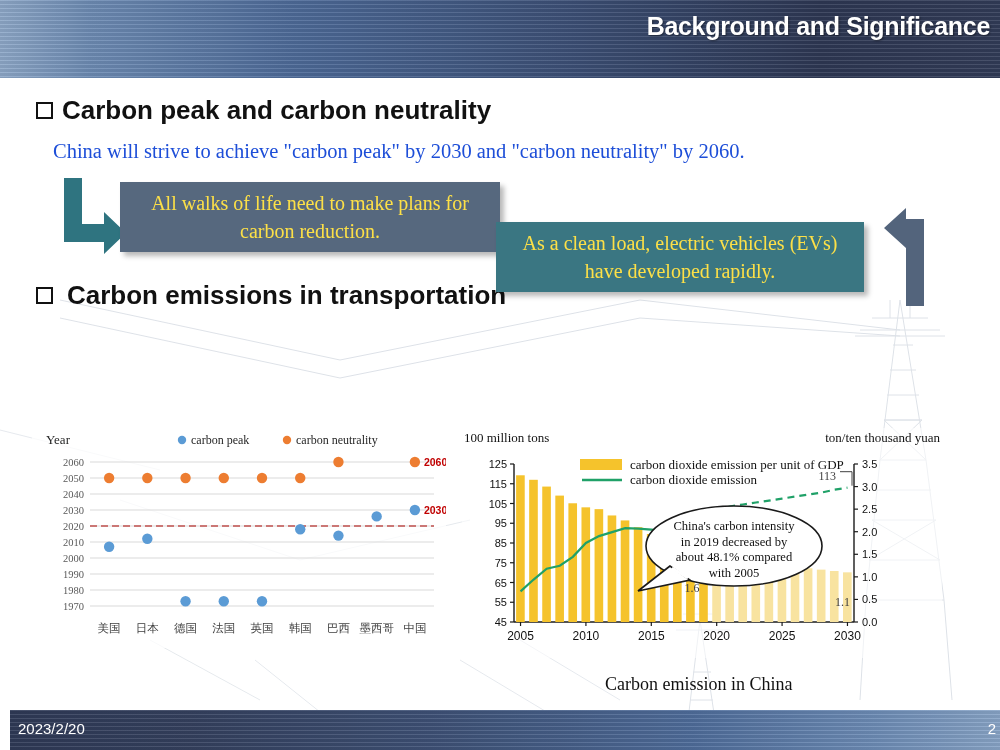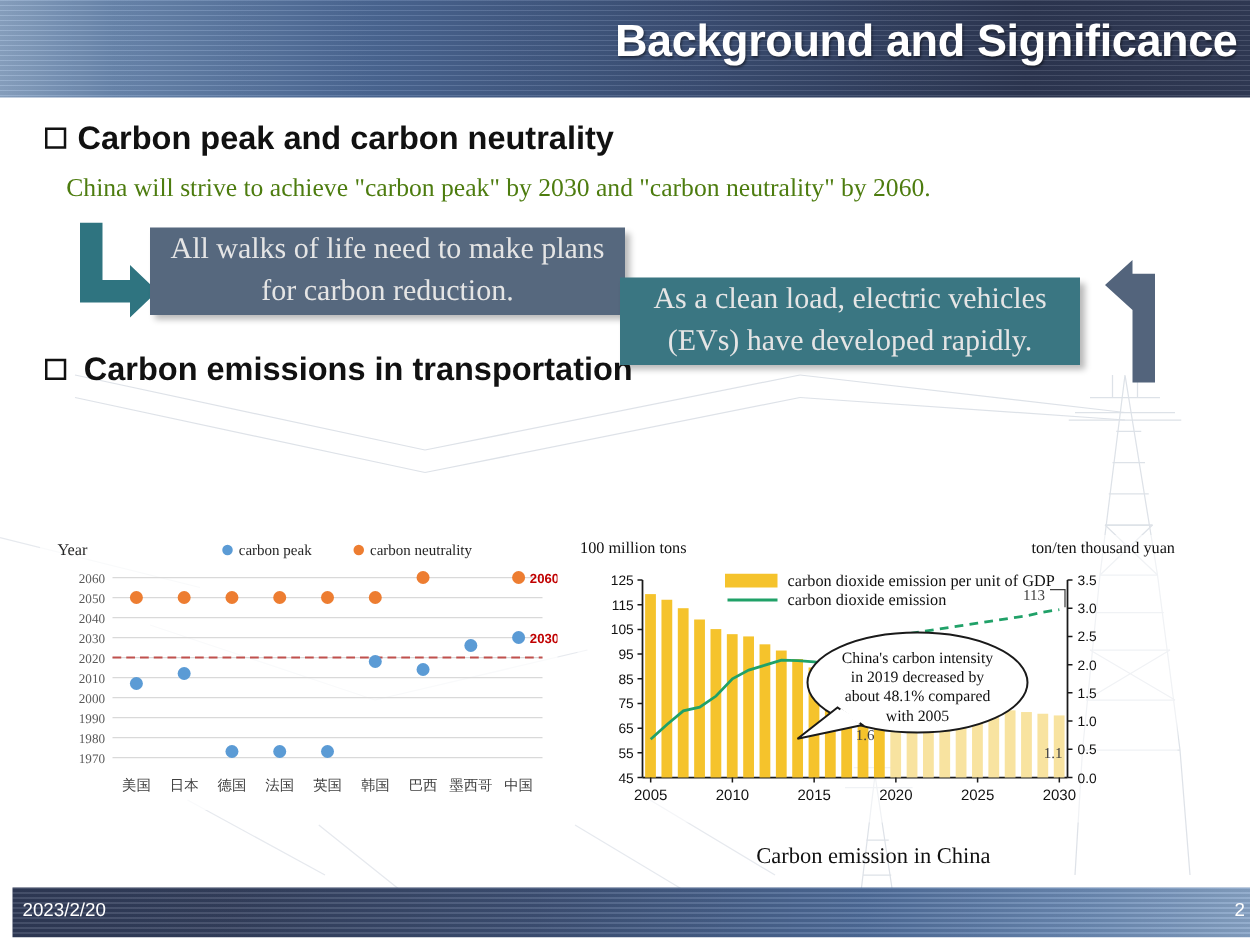--- a/index.html
+++ b/index.html
@@ -38,21 +38,21 @@
       rgba(255,255,255,0.10) 0px, rgba(255,255,255,0.10) 1px,
       rgba(0,0,0,0.07) 1px, rgba(0,0,0,0.07) 4px);
     pointer-events: none;
   }
   #header-title {
     position: absolute;
     right: 10px;
     top: 12px;
     font-family: "Liberation Sans", sans-serif;
     font-weight: bold;
-    font-size: 36px;
+    font-size: 25px;
     color: #ffffff;
     letter-spacing: -0.3px;
     text-shadow: 1px 1px 2px rgba(0,0,0,0.45);
     white-space: nowrap;
   }
 
   
   #footer {
     position: absolute;
     left: 10px; bottom: 0;
@@ -105,38 +105,38 @@
     flex: 0 0 auto;
   }
   #heading1 { left: 36px; top: 17px; }
   #heading2 { left: 36px; top: 202px; }
   #heading2 .heading-bullet { margin-right: 14px; }
 
   .para {
     position: absolute;
     font-family: "Liberation Serif", serif;
     font-size: 20.5px;
-    color: #4d7c0f;
+    color: #1d4ed8;
     line-height: 1.42;
   }
   #para1 { left: 53px; top: 59px; width: 920px; }
   #para2 {
     left: 58px; top: 243px; width: 886px;
     text-align: justify;
     text-justify: inter-word;
     font-size: 20.5px;
     line-height: 1.52;
   }
 
   
   .callout-box {
     position: absolute;
-    color: #e5e5e5;
+    color: #fde047;
     font-family: "Liberation Serif", serif;
-    font-size: 24px;
+    font-size: 20px;
     line-height: 1.4;
     text-align: center;
     display: flex;
     align-items: center;
     justify-content: center;
     box-shadow: 4px 4px 5px rgba(0,0,0,0.28);
     padding: 7px 14px;
     box-sizing: border-box;
   }
   #box-left {

